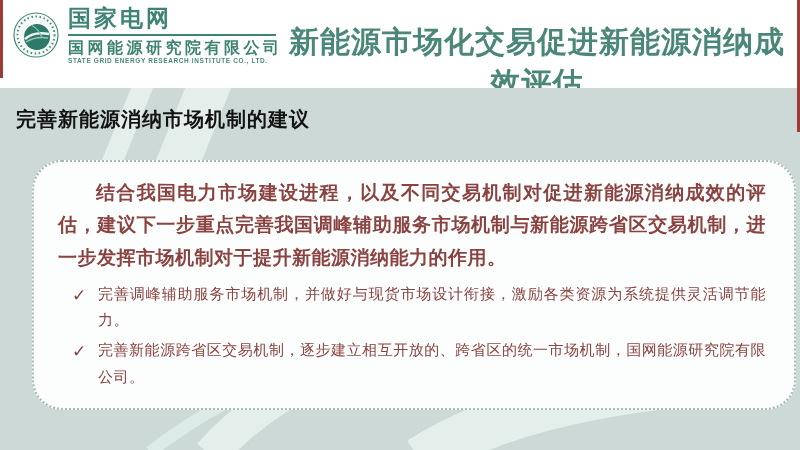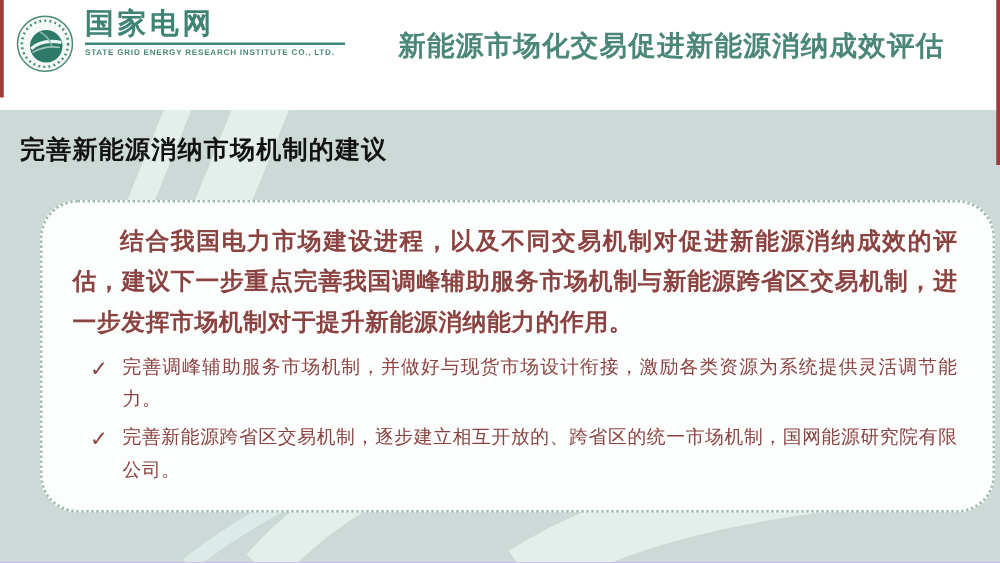--- a/index.html
+++ b/index.html
@@ -21,21 +21,21 @@
   .logo-text{margin-left:8px;color:#3e8374;}
   .org-cn{font-size:23px;font-weight:bold;letter-spacing:3px;line-height:26px;}
   .org-en{font-family:"Liberation Serif","DejaVu Serif",serif;font-size:13px;font-weight:bold;
           letter-spacing:4px;line-height:14px;font-variant:small-caps;text-transform:capitalize;}
   .logo-divider{width:208px;height:2px;background:#3e8374;margin:3px 0 3px 0;}
   .inst-cn{font-size:16px;font-weight:bold;letter-spacing:3.5px;line-height:18px;}
   .inst-en{font-size:6.5px;font-weight:bold;letter-spacing:0.6px;line-height:8px;color:#4a8a7a;}
 
   .slide-title{
     position:absolute;left:282px;right:8px;top:22px;
-    font-size:22px;font-weight:bold;color:#4a8779;
+    font-size:30px;font-weight:bold;color:#4a8779;
     text-align:center;letter-spacing:1px;
   }
 
   
   .body-area{position:absolute;left:0;top:88px;width:800px;height:362px;background:#cdd9d6;overflow:hidden;}
   .stripe{position:absolute;background:#e4efec;transform:skewX(-22deg);}
   .stripe-1{left:104px;top:-8px;width:22px;height:150px;}
   .stripe-2{left:150px;top:-8px;width:46px;height:190px;}
   .swoosh-svg{position:absolute;left:0;bottom:0;}
 
@@ -71,20 +71,21 @@
         <circle cx="24" cy="24" r="22" fill="#f4f9f7" stroke="#4a8a7a" stroke-width="1.2"></circle>
         <circle cx="24" cy="24" r="18.5" fill="none" stroke="#4a8a7a" stroke-width="2" stroke-dasharray="1.5 2.6"></circle>
         <circle cx="25" cy="26" r="13" fill="#2e7a68"></circle>
         <path d="M13 28 Q 22 20 37 23" stroke="#eaf4f1" stroke-width="2.6" fill="none"></path>
         <path d="M14 31 Q 24 25 36 27" stroke="#9cc4b8" stroke-width="1.4" fill="none"></path>
         <path d="M20 14.5 Q 27 18 30 27" stroke="#8fc0b2" stroke-width="1.2" fill="none"></path>
       </svg>
       <div class="logo-text">
         <div class="org-cn">国家电网</div>
         <div class="logo-divider"></div>
+        <div class="inst-cn">国网能源研究院有限公司</div>
         <div class="inst-en">STATE GRID ENERGY RESEARCH INSTITUTE CO., LTD.</div>
       </div>
     </div>
     <div class="slide-title">新能源市场化交易促进新能源消纳成效评估</div>
   </div>
 
   <div class="edge-bar edge-left"></div>
   <div class="edge-bar edge-right"></div>
 
   <div class="body-area">

